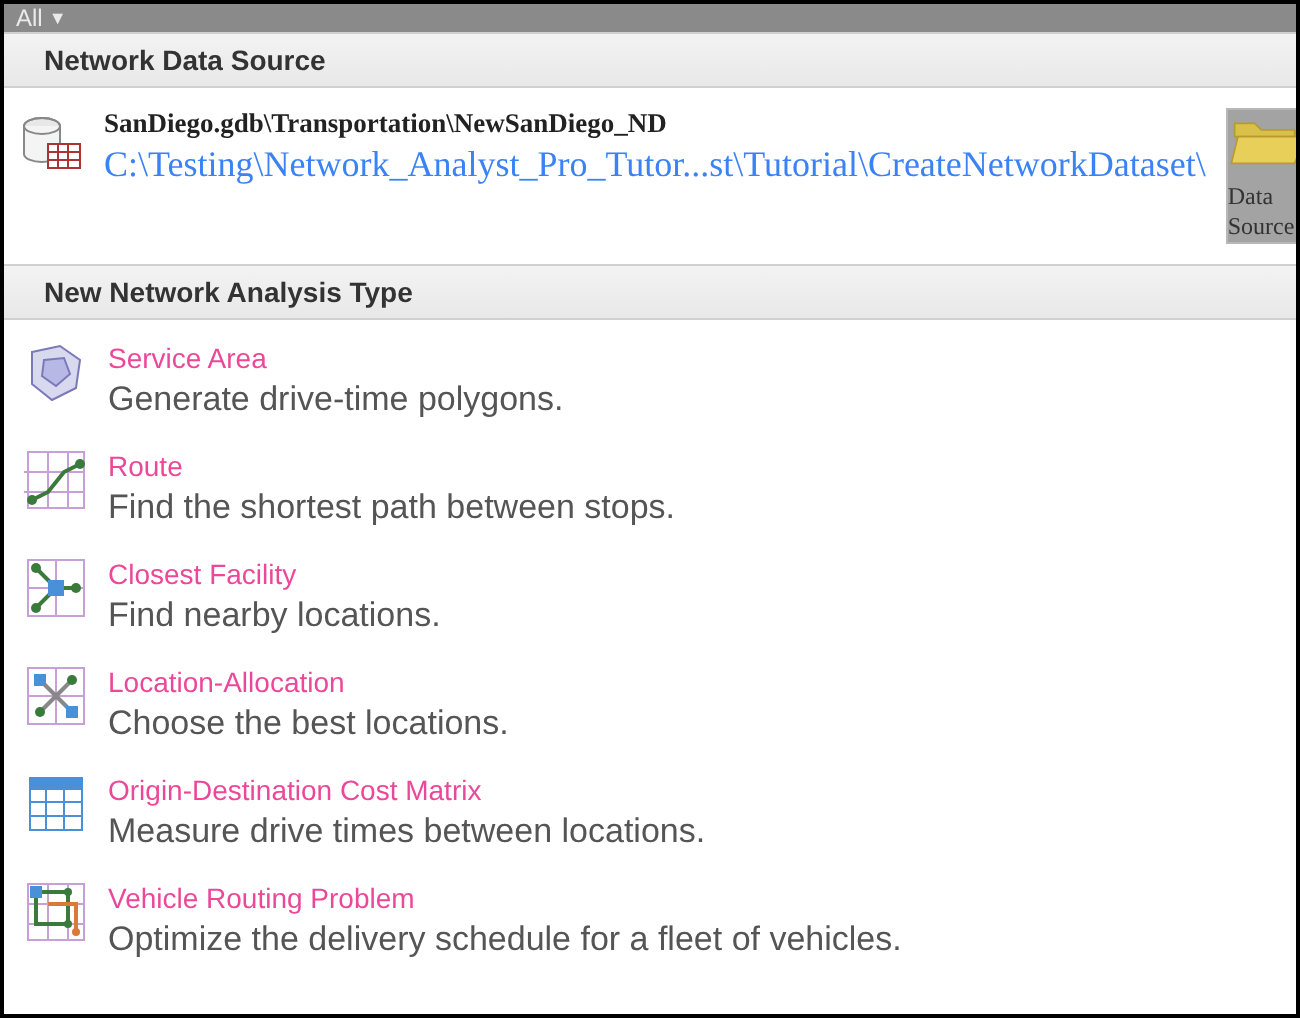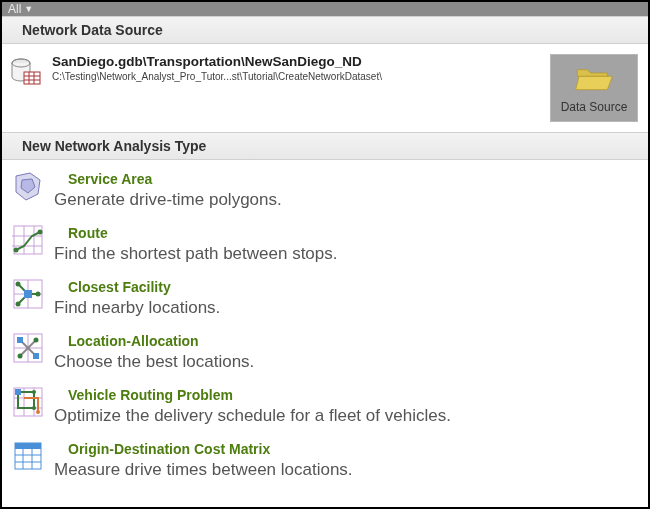--- a/index.html
+++ b/index.html
@@ -28,25 +28,26 @@
     border-bottom: 1px solid #d0d0d0;
     padding: 5px 20px;
     font-weight: 600;
     color: #333;
     font-size: 14px;
   }
   .datasource-panel {
     display: flex;
     align-items: flex-start;
     padding: 10px 10px 10px 8px;
+    font-family: Liberation Serif, serif;
   }
   .ds-icon { width: 32px; height: 32px; flex-shrink: 0; margin-top: 2px; }
   .ds-text { flex: 1; padding: 0 10px; }
   .ds-title { font-weight: 700; color: #222; font-size: 13.5px; margin-bottom: 2px; }
-  .ds-path  { color: #404040; font-size: 10px; }
+  .ds-path  { color: #3b82f6; font-size: 18px; }
   .ds-btn {
     border: 1px solid #b8b8b8;
     width: 88px;
     height: 68px;
     display: flex;
     flex-direction: column;
     align-items: center;
     justify-content: center;
     font-size: 12px;
     color: #333;
@@ -58,21 +59,21 @@
   .list { padding: 4px 0; }
   .row {
     display: flex;
     align-items: flex-start;
     padding: 6px 10px;
     gap: 10px;
     cursor: pointer;
   }
   .row-icon { width: 32px; height: 32px; flex-shrink: 0; }
   .row-text { display: flex; flex-direction: column; }
-  .row-title { font-weight: 700; color: #4d7c0f; font-size: 14px; line-height: 1.3; margin-left: 14px; }
+  .row-title { font-weight: 400; color: #ec4899; font-size: 14px; line-height: 1.3; }
   .row-desc  { color: #555; font-size: 17px; line-height: 1.4; }
 </style>
 </head>
 <body>
 
 <div class="topbar">
   <span>All</span>
   <span class="chev">▼</span>
 </div>
 
@@ -165,46 +166,46 @@
       <circle cx="8" cy="24" r="2.5" fill="#3a7a3a"></circle>
     </svg>
     <div class="row-text">
       <span class="row-title">Location-Allocation</span>
       <span class="row-desc">Choose the best locations.</span>
     </div>
   </div>
 
   <div class="row">
     <svg class="row-icon" viewBox="0 0 32 32">
+      <rect x="3" y="3" width="26" height="26" fill="#fff" stroke="#4a90d9"></rect>
+      <rect x="3" y="3" width="26" height="6" fill="#4a90d9"></rect>
+      <line x1="3" y1="15" x2="29" y2="15" stroke="#4a90d9"></line>
+      <line x1="3" y1="22" x2="29" y2="22" stroke="#4a90d9"></line>
+      <line x1="11" y1="3" x2="11" y2="29" stroke="#4a90d9"></line>
+      <line x1="20" y1="3" x2="20" y2="29" stroke="#4a90d9"></line>
+    </svg>
+    <div class="row-text">
+      <span class="row-title">Origin-Destination Cost Matrix</span>
+      <span class="row-desc">Measure drive times between locations.</span>
+    </div>
+  </div>
+
+  <div class="row">
+    <svg class="row-icon" viewBox="0 0 32 32">
       <rect x="2" y="2" width="28" height="28" fill="#fff" stroke="#c8a0d8"></rect>
       <line x1="2" y1="12" x2="30" y2="12" stroke="#c8a0d8"></line>
       <line x1="2" y1="22" x2="30" y2="22" stroke="#c8a0d8"></line>
       <line x1="12" y1="2" x2="12" y2="30" stroke="#c8a0d8"></line>
       <line x1="22" y1="2" x2="22" y2="30" stroke="#c8a0d8"></line>
       <polyline points="6,6 22,6 22,22 6,22 6,6" fill="none" stroke="#3a7a3a" stroke-width="2"></polyline>
       <polyline points="12,12 26,12 26,26" fill="none" stroke="#d97a3a" stroke-width="2"></polyline>
       <rect x="3" y="3" width="6" height="6" fill="#4a90d9"></rect>
       <circle cx="22" cy="6" r="2" fill="#3a7a3a"></circle>
       <circle cx="22" cy="22" r="2" fill="#3a7a3a"></circle>
       <circle cx="26" cy="26" r="2" fill="#d97a3a"></circle>
     </svg>
     <div class="row-text">
       <span class="row-title">Vehicle Routing Problem</span>
       <span class="row-desc">Optimize the delivery schedule for a fleet of vehicles.</span>
     </div>
   </div>
 
-  <div class="row">
-    <svg class="row-icon" viewBox="0 0 32 32">
-      <rect x="3" y="3" width="26" height="26" fill="#fff" stroke="#4a90d9"></rect>
-      <rect x="3" y="3" width="26" height="6" fill="#4a90d9"></rect>
-      <line x1="3" y1="15" x2="29" y2="15" stroke="#4a90d9"></line>
-      <line x1="3" y1="22" x2="29" y2="22" stroke="#4a90d9"></line>
-      <line x1="11" y1="3" x2="11" y2="29" stroke="#4a90d9"></line>
-      <line x1="20" y1="3" x2="20" y2="29" stroke="#4a90d9"></line>
-    </svg>
-    <div class="row-text">
-      <span class="row-title">Origin-Destination Cost Matrix</span>
-      <span class="row-desc">Measure drive times between locations.</span>
-    </div>
-  </div>
-
 </div>
 
 </body></html>

